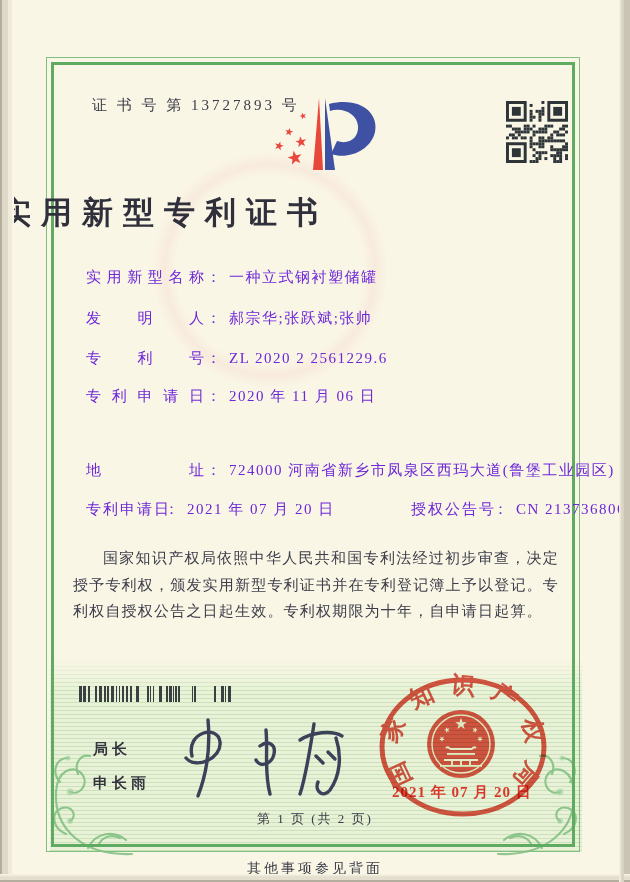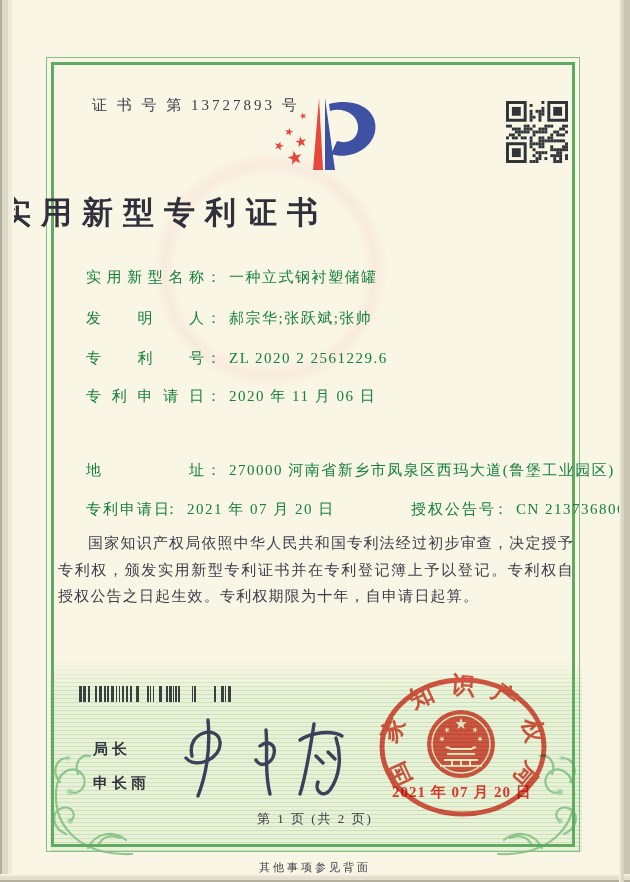--- a/index.html
+++ b/index.html
@@ -24,36 +24,36 @@
       linear-gradient(180deg,#faf6e6 0,rgba(250,246,230,0) 34px),
       repeating-linear-gradient(180deg,rgba(150,200,130,.38) 0 1px,rgba(150,200,130,0) 1px 4px),
       #e9f2d8;}
   .border-outer{position:absolute;left:46px;top:57px;right:44px;bottom:30px;border:1px solid #82bd82;}
   .border-inner{position:absolute;left:51px;top:62px;right:49px;bottom:35px;border:3px solid #5fab62;}
   .cert-no{position:absolute;left:92px;top:96px;font-size:15px;letter-spacing:3px;color:#3b3c48;}
   .logo{position:absolute;left:263px;top:94px;}
   .qr{position:absolute;left:506px;top:101px;}
   .title{position:absolute;left:0;top:192px;width:630px;
     font-size:31px;font-weight:bold;letter-spacing:10px;color:#2f303b;}
-  .frow{position:absolute;left:86px;font-size:15px;white-space:nowrap;color:#15803d;}
+  .frow{position:absolute;left:86px;font-size:15px;white-space:nowrap;color:#6d28d9;}
   .flabel{display:inline-block;width:120px;text-align:justify;text-align-last:justify;letter-spacing:2px;vertical-align:top;}
   .fcolon{margin-right:8px;}
   .fvalue{letter-spacing:1.5px;}
   .frow2{position:absolute;left:325px;top:0;}
   .paras{position:absolute;left:58px;top:530px;width:516px;font-size:15px;line-height:26.5px;
     letter-spacing:1.2px;text-align:justify;color:#3c3d49;}
-  .paras p{margin:0;text-indent:2em;}
+  .paras p{margin:15px;text-indent:2em;}
   .signer{position:absolute;left:93px;font-size:15px;letter-spacing:4px;color:#34353f;font-weight:bold;}
   .signature{position:absolute;left:162px;top:712px;}
   .barcode{position:absolute;left:79px;top:686px;}
   .seal{position:absolute;left:368px;top:662px;mix-blend-mode:multiply;opacity:.92;}
   .seal-date{position:absolute;left:392px;top:783px;font-size:15px;letter-spacing:1px;color:#d8382c;
     font-weight:bold;white-space:nowrap;}
   .page-no{position:absolute;left:0;top:810px;width:630px;text-align:center;font-size:13px;letter-spacing:2px;color:#3a3b46;}
-  .back-note{position:absolute;left:0;top:860px;width:630px;text-align:center;font-size:11px;letter-spacing:3px;color:#3a3b46;}
+  .back-note{position:absolute;left:0;top:860px;width:630px;text-align:center;font-size:14px;letter-spacing:3px;color:#3a3b46;}
   .orn{position:absolute;}
   svg{display:block;}
 </style>
 </head>
 <body>
 
 <div class="page">
 
   <div class="watermark"></div>
   <div class="green-band"></div>
@@ -253,21 +253,21 @@
   <div class="frow" style="top:309px">
     <span class="flabel">发明人</span><span class="fcolon">：</span><span class="fvalue">郝宗华;张跃斌;张帅</span>
   </div>
   <div class="frow" style="top:349px">
     <span class="flabel">专利号</span><span class="fcolon">：</span><span class="fvalue">ZL 2020 2 2561229.6</span>
   </div>
   <div class="frow" style="top:387px">
     <span class="flabel">专利申请日</span><span class="fcolon">：</span><span class="fvalue">2020 年 11 月 06 日</span>
   </div>
   <div class="frow" style="top:461px">
-    <span class="flabel">地址</span><span class="fcolon">：</span><span class="fvalue">270000 河南省新乡市凤泉区西玛大道(鲁堡工业园区)</span>
+    <span class="flabel">地址</span><span class="fcolon">：</span><span class="fvalue">724000 河南省新乡市凤泉区西玛大道(鲁堡工业园区)</span>
   </div>
   <div class="frow" style="top:500px;width:500px">
     <span class="flabel" style="width:78px">专利申请日</span><span class="fcolon">：</span><span class="fvalue">2021 年 07 月 20 日</span>
     <span class="frow2">
       <span class="flabel" style="width:82px">授权公告号</span><span class="fcolon">：</span><span class="fvalue">CN 213736806 U</span>
     </span>
   </div>
 
   <div class="paras">
     <p>国家知识产权局依照中华人民共和国专利法经过初步审查，决定授予专利权，颁发实用新型专利证书并在专利登记簿上予以登记。专利权自授权公告之日起生效。专利权期限为十年，自申请日起算。</p>

